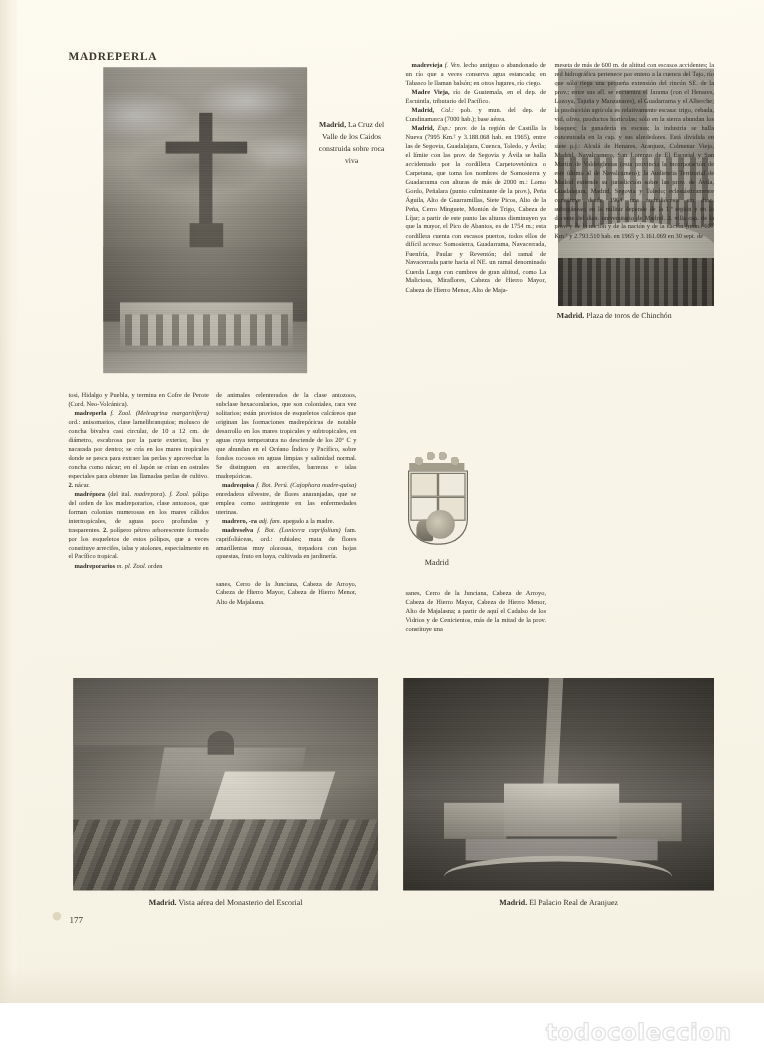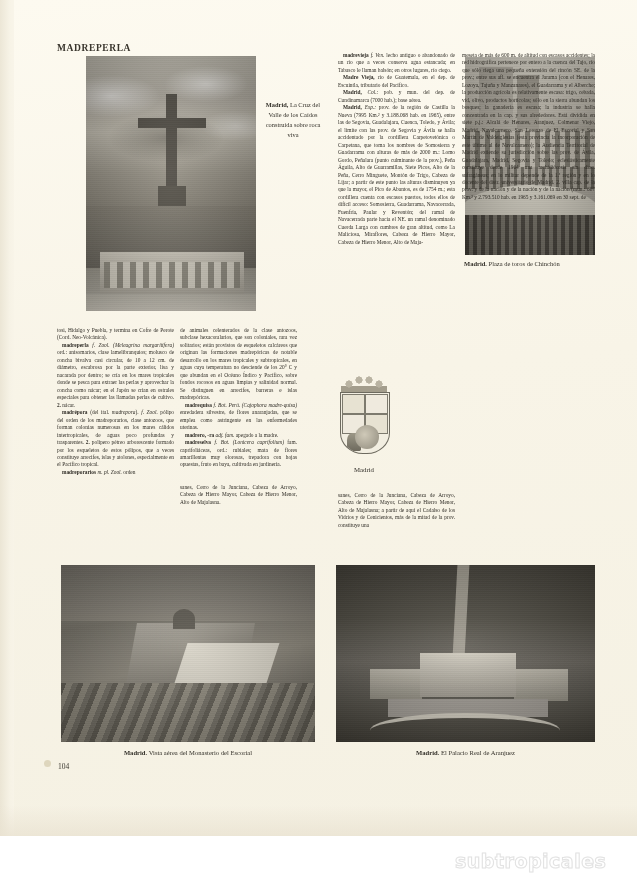--- a/index.html
+++ b/index.html
@@ -289,16 +289,16 @@
 
   <div class="col" id="col3b">
     <p class="noind">sanes, Cerro de la Junciana, Cabeza de Arroyo, Cabeza de Hierro Mayor, Cabeza de Hierro Menor, Alto de Majalasna; a partir de aquí el Cadalso de los Vidrios y de Cenicientos, más de la mitad de la prov. constituye una</p>
   </div>
 
   <div class="col" id="col4a">
     <p class="noind">meseta de más de 600 m. de altitud con escasos accidentes; la red hidrográfica pertenece por entero a la cuenca del Tajo, río que sólo riega una pequeña extensión del rincón SE. de la prov.; entre sus afl. se encuentra el Jarama (con el Henares, Lozoya, Tajuña y Manzanares), el Guadarrama y el Alberche; la producción agrícola es relativamente escasa: trigo, cebada, vid, olivo, productos hortícolas; sólo en la sierra abundan los bosques; la ganadería es escasa; la industria se halla concentrada en la cap. y sus alrededores. Está dividida en siete p.j.: Alcalá de Henares, Aranjuez, Colmenar Viejo, Madrid, Navalcarnero, San Lorenzo de El Escorial y San Martín de Valdeiglesias (esta provincia la incorporación de este último al de Navalcarnero); la Audiencia Territorial de Madrid extiende su jurisdicción sobre las prov. de Ávila, Guadalajara, Madrid, Segovia y Toledo; eclesiásticamente constituye desde 1964 una archidiócesis sin dioc. sufragáneas; en lo militar depende de la 1.ª región y en lo docente del distr. universitario de Madrid. 2. villa cap. de la prov. y de la nación y de la nación y de la nación (mun.: 607 Km.² y 2.793.510 hab. en 1965 y 3.161.069 en 30 sept. de</p>
   </div>
 
   <div id="dot"></div>
-  <div id="folio">104</div>
-
-  <div id="wm">subtropicales</div>
+  <div id="folio">177</div>
+
+  <div id="wm">todocoleccion</div>
 </div>
 
 </body></html>

